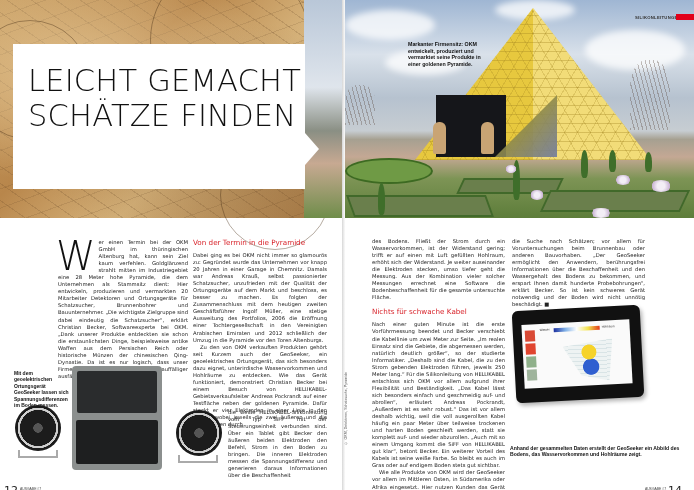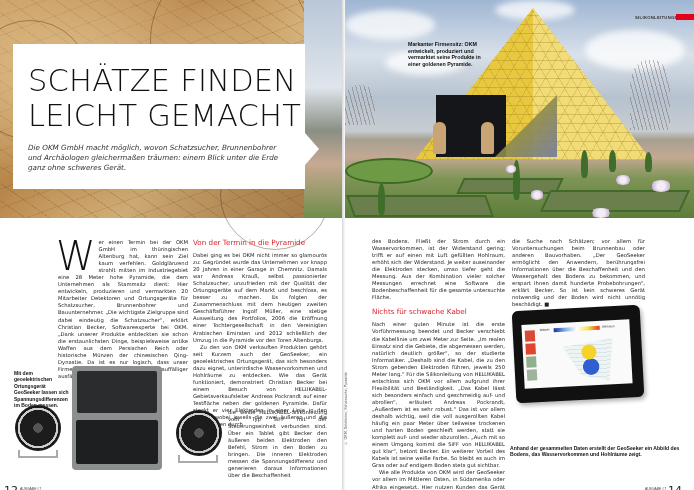--- a/index.html
+++ b/index.html
@@ -120,24 +120,23 @@
   <div class="page page-left">
     <div class="map-bg">
       <div class="map-circle" style="left:-30px;top:20px;width:120px;height:120px;"></div>
       <div class="map-circle" style="left:150px;top:-40px;width:160px;height:160px;"></div>
       <div class="map-circle" style="left:220px;top:140px;width:110px;height:110px;"></div>
     </div>
     <div class="photo-strip"></div>
     <div class="title-box"></div>
     <div class="title-arrow"></div>
     <div class="headline">
+      <div>LEICHT GEMACHT</div>
       <div>SCHÄTZE FINDEN</div>
-      <div>LEICHT GEMACHT</div>
-    </div>
-    <div class="lead">Die OKM GmbH macht möglich, wovon Schatzsucher, Brunnenbohrer und Archäologen gleichermaßen träumen: einem Blick unter die Erde ganz ohne schweres Gerät.</div>
+    </div>
 
     <div class="col c1">
       <span class="dropcap">W</span>
       <p>er einen Termin bei der OKM GmbH im thüringischen Altenburg hat, kann sein Ziel kaum verfehlen. Goldglänzend strahlt mitten im Industriegebiet eine 28 Meter hohe Pyramide, die dem Unternehmen als Stammsitz dient: Hier entwickeln, produzieren und vermarkten 20 Mitarbeiter Detektoren und Ortungsgeräte für Schatzsucher, Brunnenbohrer und Bauunternehmer. „Die wichtigste Zielgruppe sind dabei eindeutig die Schatzsucher“, erklärt Christian Becker, Softwareexperte bei OKM. „Dank unserer Produkte entdeckten sie schon die erstaunlichsten Dinge, beispielsweise antike Waffen aus dem Persischen Reich oder historische Münzen der chinesischen Qing-Dynastie. Da ist es nur logisch, dass unser Firmensitz etwas exotischer und auffälliger ausfällt.“</p>
     </div>
 
     <div class="col c2">
       <h3>Von der Termin in die Pyramide</h3>
       <p>Dabei ging es bei OKM nicht immer so glamourös zu: Gegründet wurde das Unternehmen vor knapp 20 Jahren in einer Garage in Chemnitz. Damals war Andreas Krauß, selbst passionierter Schatzsucher, unzufrieden mit der Qualität der Ortungsgeräte auf dem Markt und beschloss, es besser zu machen. Es folgten der Zusammenschluss mit dem heutigen zweiten Geschäftsführer Ingolf Müller, eine stetige Ausweitung des Portfolios, 2006 die Eröffnung einer Tochtergesellschaft in den Vereinigten Arabischen Emiraten und 2012 schließlich der Umzug in die Pyramide vor den Toren Altenburgs.</p>
       <p>Zu den von OKM verkauften Produkten gehört seit Kurzem auch der GeoSeeker, ein geoelektrisches Ortungsgerät, das sich besonders dazu eignet, unterirdische Wasservorkommen und Hohlräume zu entdecken. Wie das Gerät funktioniert, demonstriert Christian Becker bei einem Besuch von HELUKABEL-Gebietsverkaufsleiter Andreas Pockrandt auf einer Testfläche neben der goldenen Pyramide. Dafür steckt er vier Elektroden in einer Linie in den Boden, wobei jeweils die zwei äußeren und die zwei inneren durch</p>

